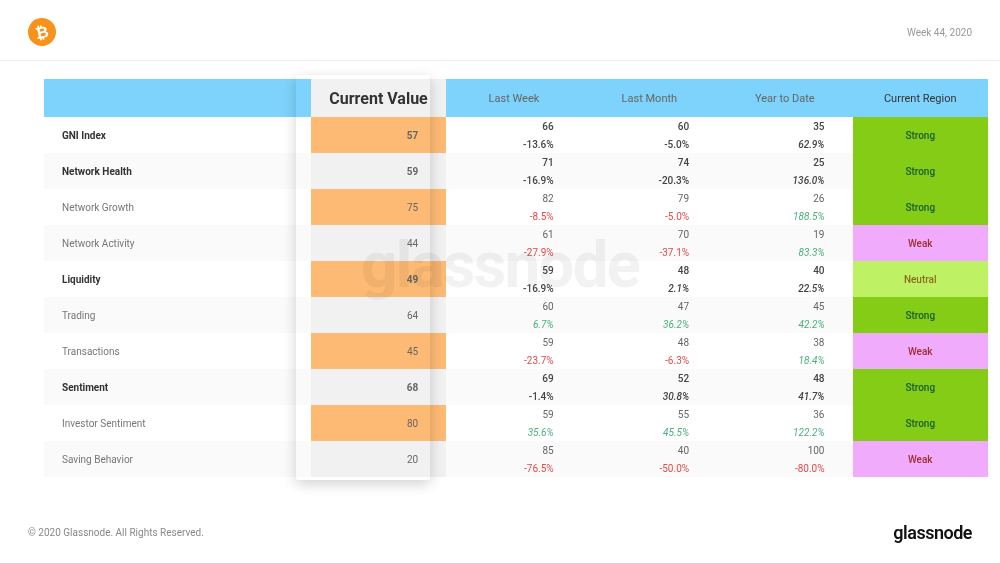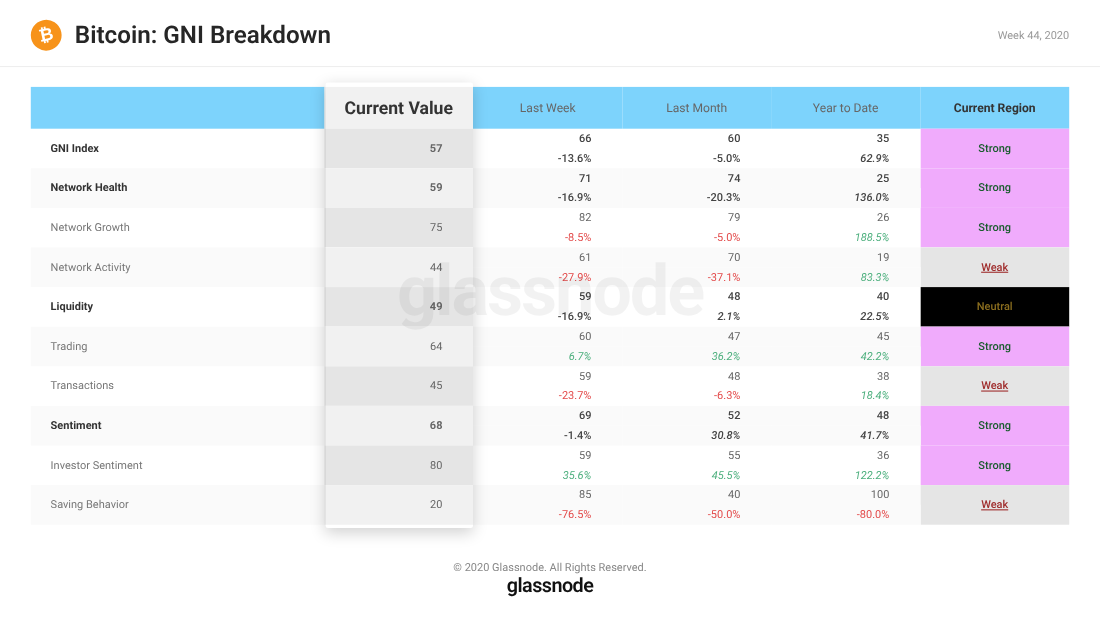--- a/index.html
+++ b/index.html
@@ -23,21 +23,21 @@
     width: 28px; height: 28px; border-radius: 50%;
     background: #f7931a;
     display: flex; align-items: center; justify-content: center;
     color: #fff; font-weight: 700; font-size: 16px;
     transform: rotate(-12deg);
   }
   .title { font-size: 22px; font-weight: 600; color: #262626; }
   .period { font-size: 10px; color: #999; }
 
   .table-wrap {
-    padding: 18px 28px 0 28px;
+    padding: 18px 28px 0 44px;
     position: relative;
   }
   table {
     width: 944px;
     border-collapse: collapse;
     font-size: 11px;
   }
   thead th {
     background: #7dd3fc;
     font-weight: 400;
@@ -48,21 +48,21 @@
   }
   thead th.label-head { width: 264px; text-align: left; padding-left: 18px; }
   thead th.current-head {
     width: 134px;
     font-size: 16px;
     font-weight: 700;
     color: #333;
     background: #f1f1f1;
   }
   thead th.time-head { width: 134px; }
-  thead th.region-head { width: 134px; font-weight: 700; color: #333; }
+  thead th.region-head { width: 134px; font-weight: 400; color: #333; }
 
   tbody tr.value-row { height: 18px; }
   tbody tr.pct-row { height: 18px; margin-top: 16px; }
 
   tbody td {
     text-align: center;
     vertical-align: middle;
     font-size: 10px;
     color: #666;
   }
@@ -70,39 +70,39 @@
     text-align: left;
     padding-left: 18px;
     color: #777;
     width: 264px;
   }
   tr.bold-row td.label-cell { font-weight: 700; color: #333; }
   tr.bold-row td.current-cell .val { font-weight: 700; }
   tr.bold-row td.time-cell .val { font-weight: 500; color:#444; }
 
   td.current-cell {
-    background: #e5e5e5;
+    background: #fdba74;
     width: 134px;
   }
   td.time-cell { width: 134px; }
   td.region-cell { width: 134px; font-weight: 500; }
 
   
   .shade { background: #fafafa; }
   .shade td.current-cell { background: #f1f1f1; }
 
   .val { padding-right: 28px; display:block; text-align: right; }
   td.label-cell .val { padding-right: 0; text-align: left; }
 
   .pct-neg { color: #e34a4a; }
   .pct-pos { color: #4caf7d; font-style: italic; }
 
-  .region-strong { background: #f0abfc; color: #1a5c2e; }
-  .region-weak { background: #e5e5e5; color: #a02e2e; text-decoration: underline; }
-  .region-neutral { background: #000000; color: #8a6d1e; }
+  .region-strong { background: #84cc16; color: #1a5c2e; }
+  .region-weak { background: #f0abfc; color: #a02e2e; }
+  .region-neutral { background: #bef264; color: #8a6d1e; }
 
   
   .col-shadow {
     position: absolute;
     top: 14px;
     left: 296px;
     width: 134px;
     height: 405px;
     box-shadow: 0 4px 14px rgba(0,0,0,0.18);
     pointer-events: none;
@@ -120,33 +120,32 @@
     pointer-events: none;
     user-select: none;
   }
 
   .footer {
     position: absolute;
     bottom: 20px;
     left: 28px;
     right: 28px;
     display: flex;
+    justify-content: space-between;
     align-items: center;
-    flex-direction: column;
   }
   .copyright { font-size: 10px; color: #888; }
   .brand { font-size: 18px; font-weight: 600; color: #111; letter-spacing: -0.5px; }
 </style>
 </head>
 <body>
 
 <div class="header">
   <div class="title-wrap">
     <div class="btc-icon">₿</div>
-    <div class="title">Bitcoin: GNI Breakdown</div>
   </div>
   <div class="period">Week 44, 2020</div>
 </div>
 
 <div class="table-wrap">
   <div class="col-shadow"></div>
   <table>
     <thead>
       <tr>
         <th class="label-head"></th>

